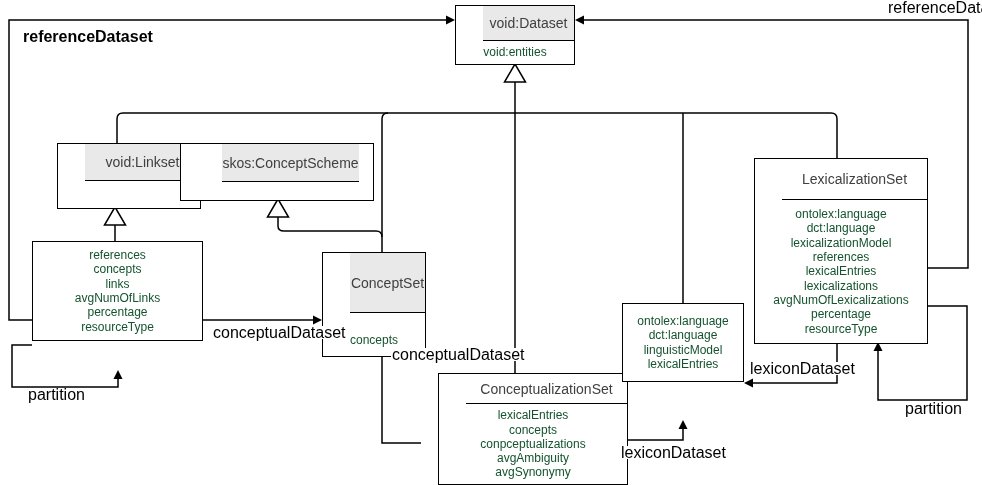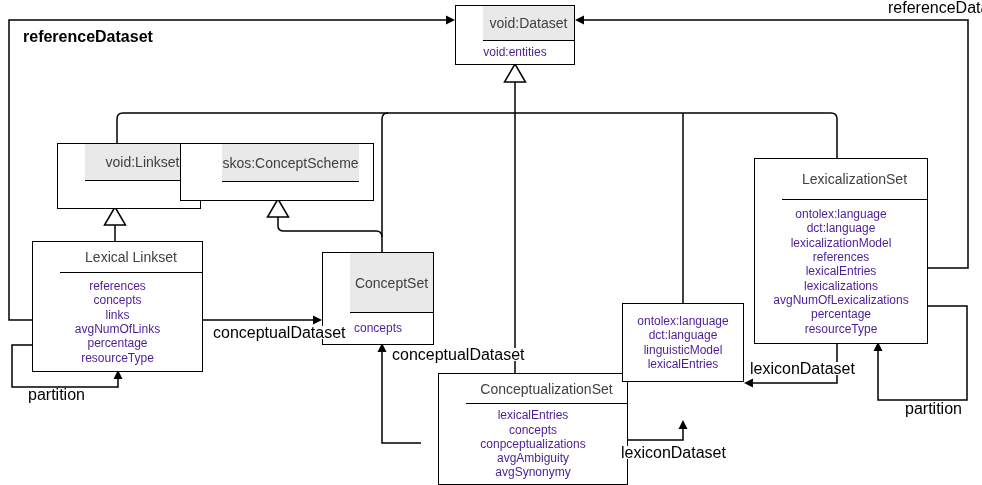--- a/index.html
+++ b/index.html
@@ -15,21 +15,21 @@
     display:flex; flex-direction:column;
   }
   .uml-title {
     box-sizing:border-box; border-bottom:1.5px solid #000;
     display:flex; align-items:center; justify-content:center;
     font-size:14px; color:#404040; white-space:nowrap; flex:none;margin-left:27px;
   }
   .uml-attrs {
     box-sizing:border-box; flex:none;
     display:flex; flex-direction:column; align-items:center; justify-content:center;
-    font-size:12px; line-height:14.3px; color:#4c1d95;
+    font-size:12px; line-height:14.3px; color:#14532d;
   }
   .uml-attr { white-space:nowrap; }
   .edge-label {
     position:absolute; font-size:16px; line-height:13px; color:#000;
     background:#fff; padding:0 1px; white-space:nowrap;
   }
   .edge-label.bold { font-weight:700; }
 </style>
 </head>
 <body>
@@ -85,31 +85,30 @@
       </div>
       <div class="uml-class" style="left: 57px; top: 143px; width: 144px;">
         <div class="uml-title" style="height: 37px; background: rgb(233, 233, 233);">void:Linkset</div>
         <div class="uml-attrs" style="height: 27px;"></div>
       </div>
       <div class="uml-class" style="left: 180px; top: 143px; width: 194px; align-items: center;">
         <div class="uml-title" style="height: 38px; background: rgb(233, 233, 233);">skos:ConceptScheme</div>
         <div class="uml-attrs" style="height: 18px;"></div>
       </div>
       <div class="uml-class" style="left: 32px; top: 241px; width: 171px;">
-        <div class="uml-title" style="height: 31px; background: rgb(255, 255, 255);">Lexical Linkset</div>
         <div class="uml-attrs" style="height: 98px;">
           <div class="uml-attr">references</div>
           <div class="uml-attr">concepts</div>
           <div class="uml-attr">links</div>
           <div class="uml-attr">avgNumOfLinks</div>
           <div class="uml-attr">percentage</div>
           <div class="uml-attr">resourceType</div>
         </div>
       </div>
-      <div class="uml-class" style="left: 322px; top: 252px; width: 112px;">
+      <div class="uml-class" style="left: 322px; top: 252px; width: 104px; gap: 12px;">
         <div class="uml-title" style="height: 60px; background: rgb(233, 233, 233);">ConceptSet</div>
         <div class="uml-attrs" style="height: 31px;">
           <div class="uml-attr">concepts</div>
         </div>
       </div>
       <div class="uml-class" style="left: 438px; top: 373px; width: 190px;">
         <div class="uml-title" style="height: 30px; background: rgb(255, 255, 255);">ConceptualizationSet</div>
         <div class="uml-attrs" style="height: 80px;">
           <div class="uml-attr">lexicalEntries</div>
           <div class="uml-attr">concepts</div>

